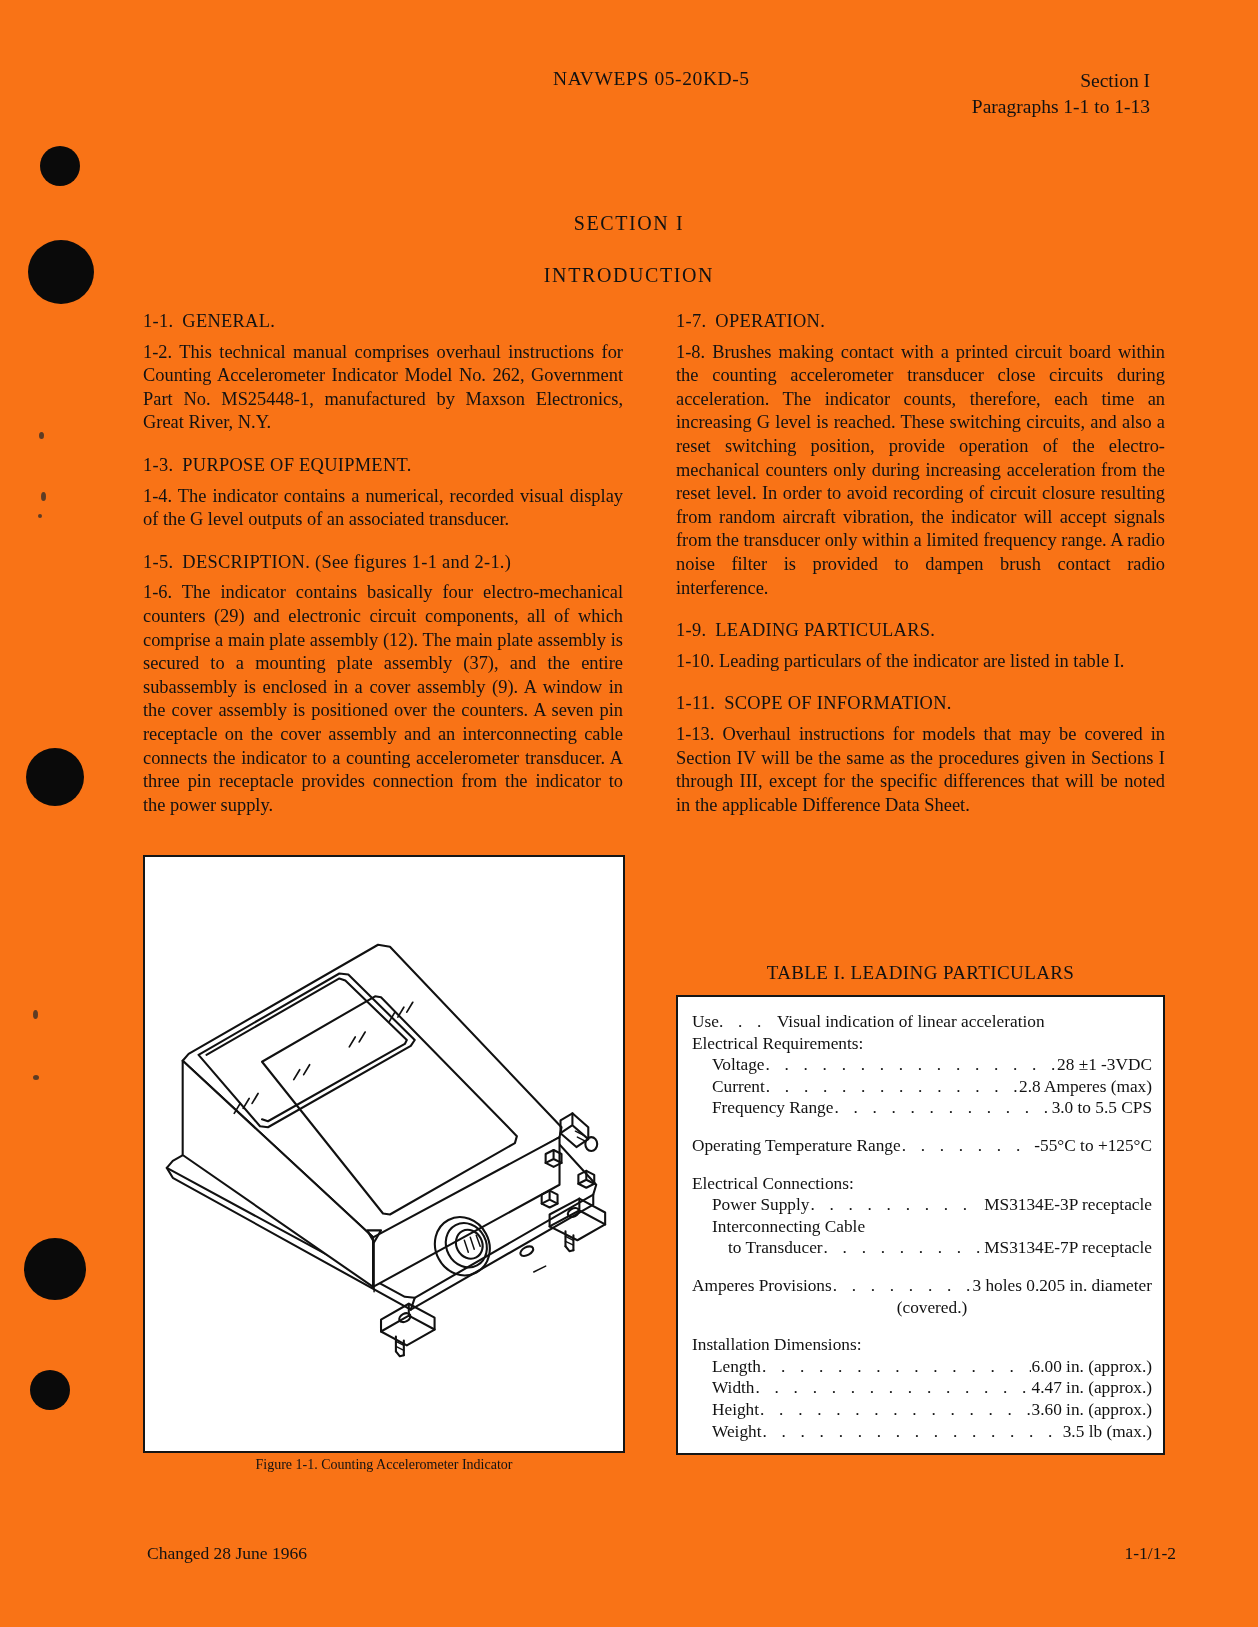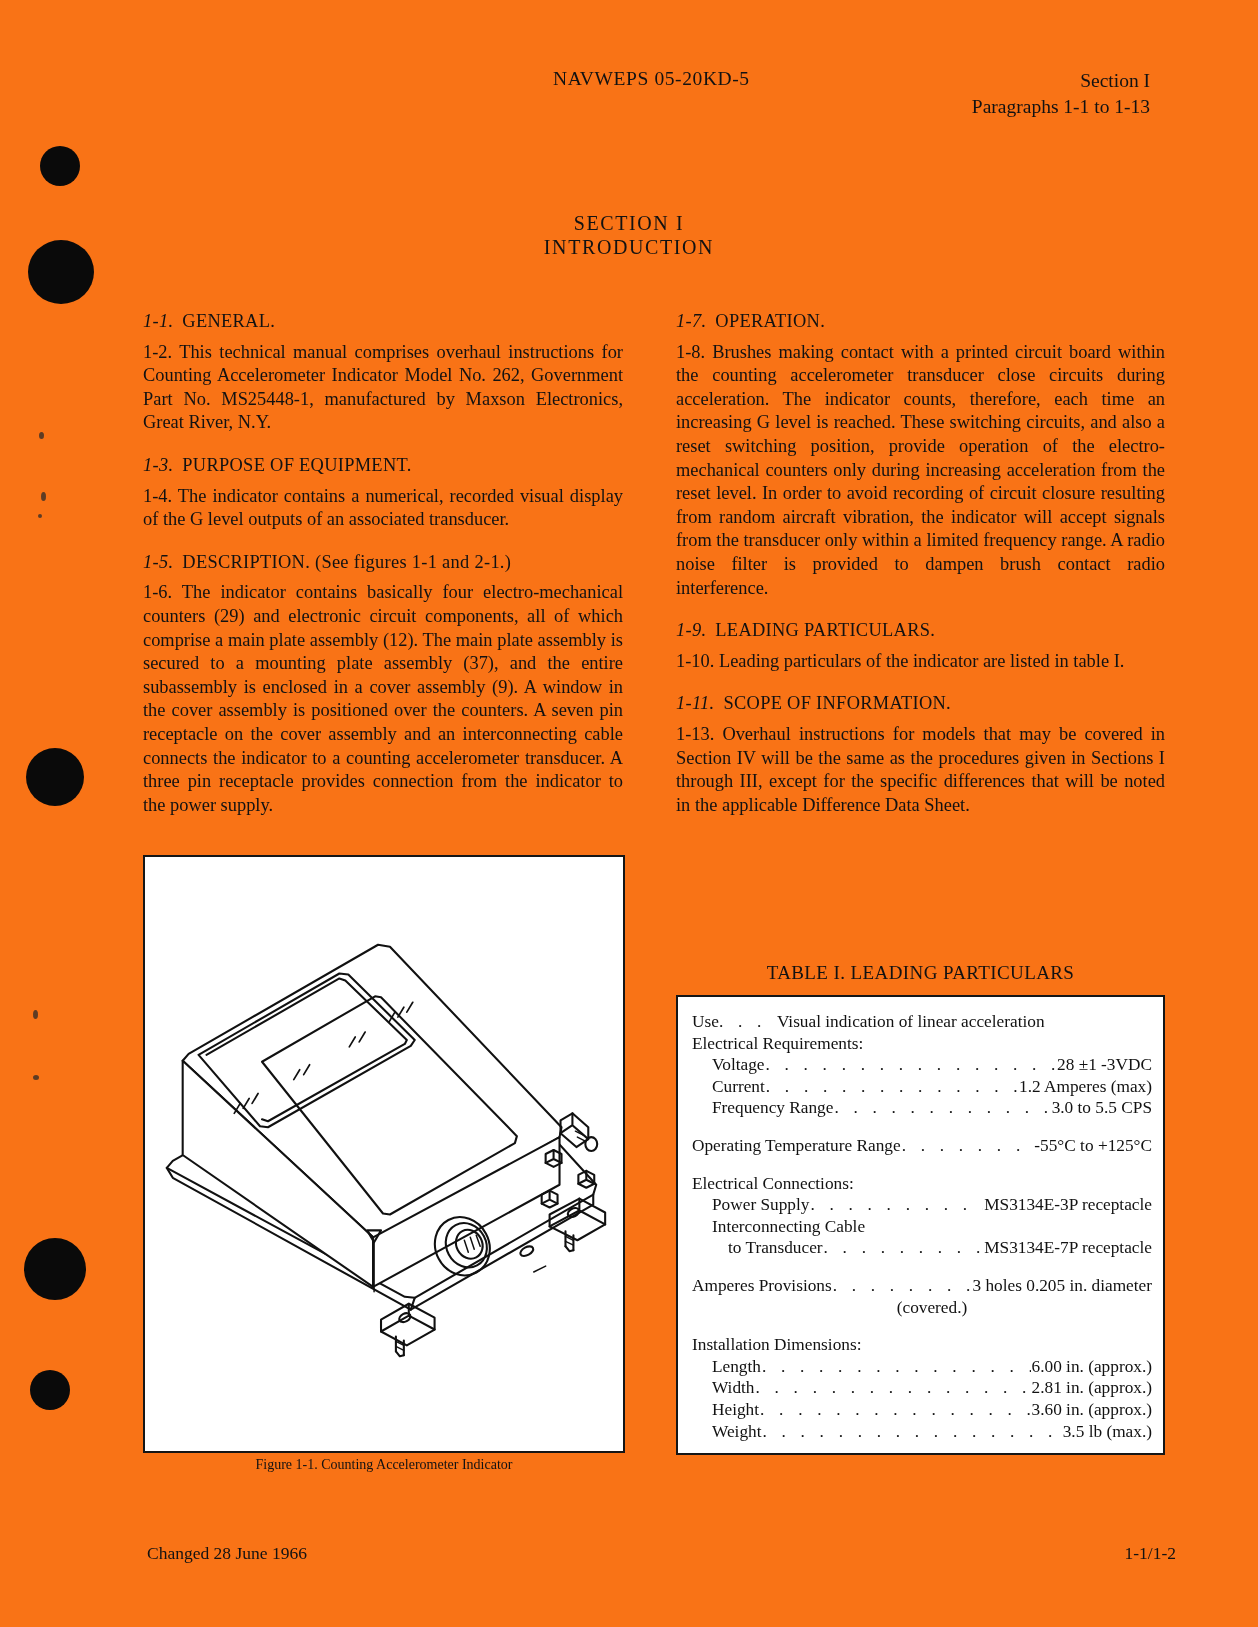--- a/index.html
+++ b/index.html
@@ -61,38 +61,38 @@
   
   .sec-title {
     position: absolute;
     left: 0;
     right: 0;
     text-align: center;
     font-size: 20px;
     letter-spacing: 1.6px;
   }
   #sec-i   { top: 212px; }
-  #sec-sub { top: 236px; }
+  #sec-sub { top: 264px; }
 
   
   .col {
     position: absolute;
     top: 310px;
     font-size: 18.4px;
     line-height: 23.6px;
   }
   #col-left  { left: 143px; width: 480px; }
   #col-right { left: 676px; width: 489px; }
 
   .hd {
     margin: 0 0 7px 0;
     font-size: 18.4px;
     letter-spacing: .3px;
   }
-  .hd .num { margin-right: 9px; font-style: italic; }
+  .hd .num { margin-right: 9px; }
 
   p.body {
     margin: 0 0 19px 0;
     text-align: justify;
     text-justify: inter-word;
     hyphens: none;
   }
   p.body:last-child { margin-bottom: 0; }
 
   
@@ -335,21 +335,21 @@
     <div class="trow gap-s">Electrical Requirements:</div>
 
     <div class="trow gap-s rowline indent1">
       <span class="lbl">Voltage</span>
         <span class="dots"> . . . . . . . . . . . . . . . . . . . . . . . . . . . . . </span>
         <span class="val">28 ±1 -3VDC</span>
     </div>
     <div class="trow rowline indent1">
       <span class="lbl">Current</span>
         <span class="dots"> . . . . . . . . . . . . . . . . . . . . . . . . . . . . . </span>
-        <span class="val">1.2 Amperes (max)</span>
+        <span class="val">2.8 Amperes (max)</span>
     </div>
     <div class="trow rowline indent1">
       <span class="lbl">Frequency Range</span>
         <span class="dots"> . . . . . . . . . . . . . . . . . . . . . . . . . . . . . </span>
         <span class="val">3.0 to 5.5 CPS</span>
     </div>
 
     <div class="trow gap rowline">
       <span class="lbl">Operating Temperature Range</span>
         <span class="dots"> . . . . . . . . . . . . . . . . . . . . </span>
@@ -380,21 +380,21 @@
     <div class="trow gap">Installation Dimensions:</div>
 
     <div class="trow gap-s rowline indent1">
       <span class="lbl">Length</span>
         <span class="dots"> . . . . . . . . . . . . . . . . . . . . . . . . . . . . . </span>
         <span class="val">6.00 in. (approx.)</span>
     </div>
     <div class="trow rowline indent1">
       <span class="lbl">Width</span>
         <span class="dots"> . . . . . . . . . . . . . . . . . . . . . . . . . . . . . </span>
-        <span class="val">2.81 in. (approx.)</span>
+        <span class="val">4.47 in. (approx.)</span>
     </div>
     <div class="trow rowline indent1">
       <span class="lbl">Height</span>
         <span class="dots"> . . . . . . . . . . . . . . . . . . . . . . . . . . . . . </span>
         <span class="val">3.60 in. (approx.)</span>
     </div>
     <div class="trow rowline indent1">
       <span class="lbl">Weight</span>
         <span class="dots"> . . . . . . . . . . . . . . . . . . . . . . . . . . . . . </span>
         <span class="val">3.5 lb (max.)</span>

